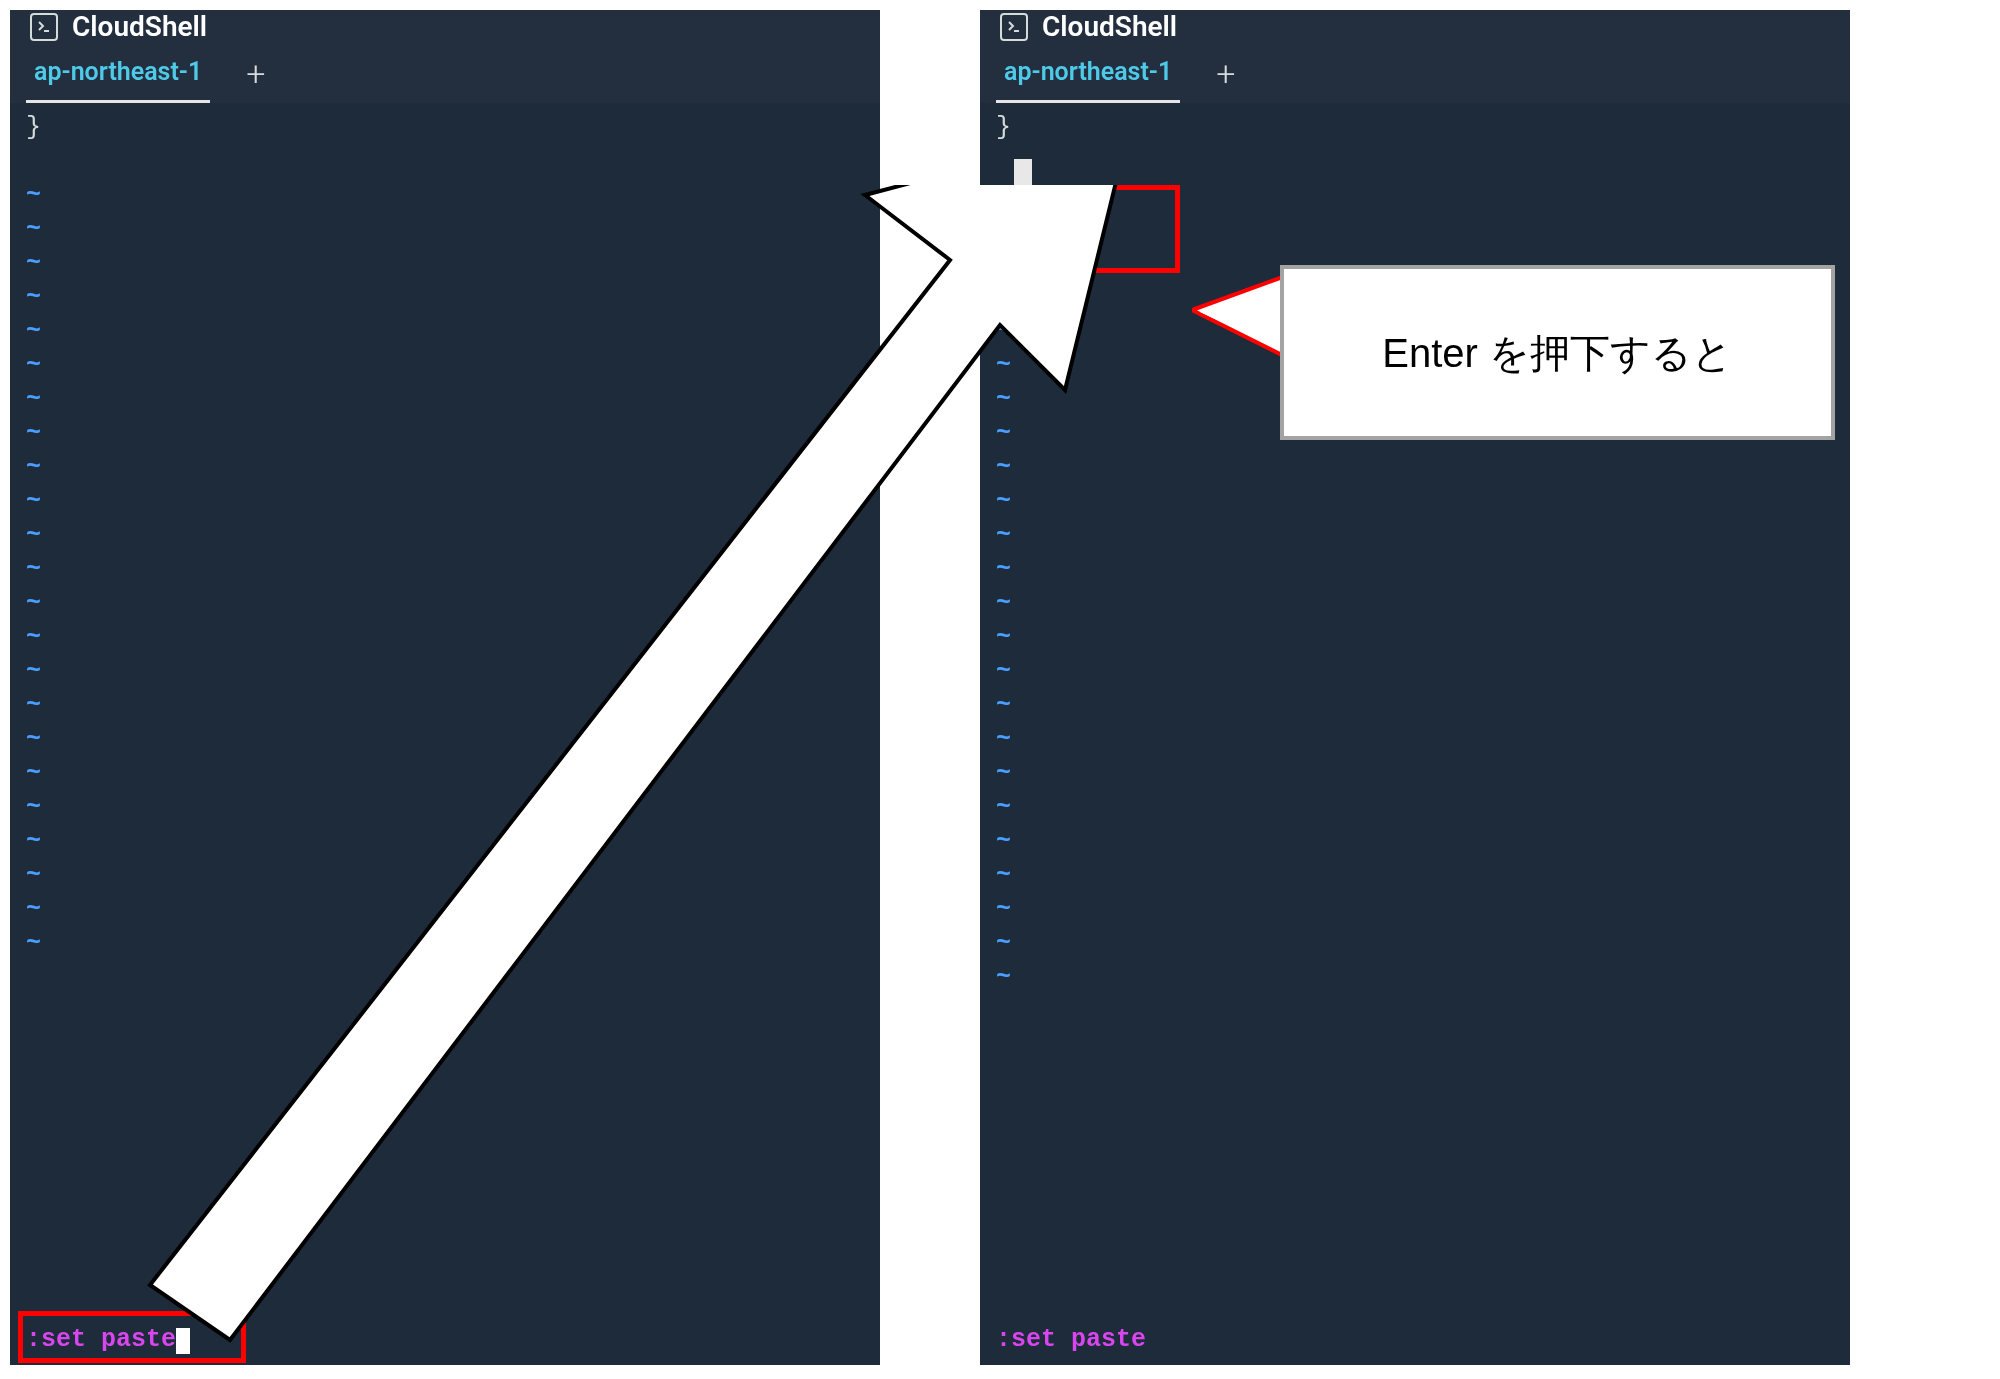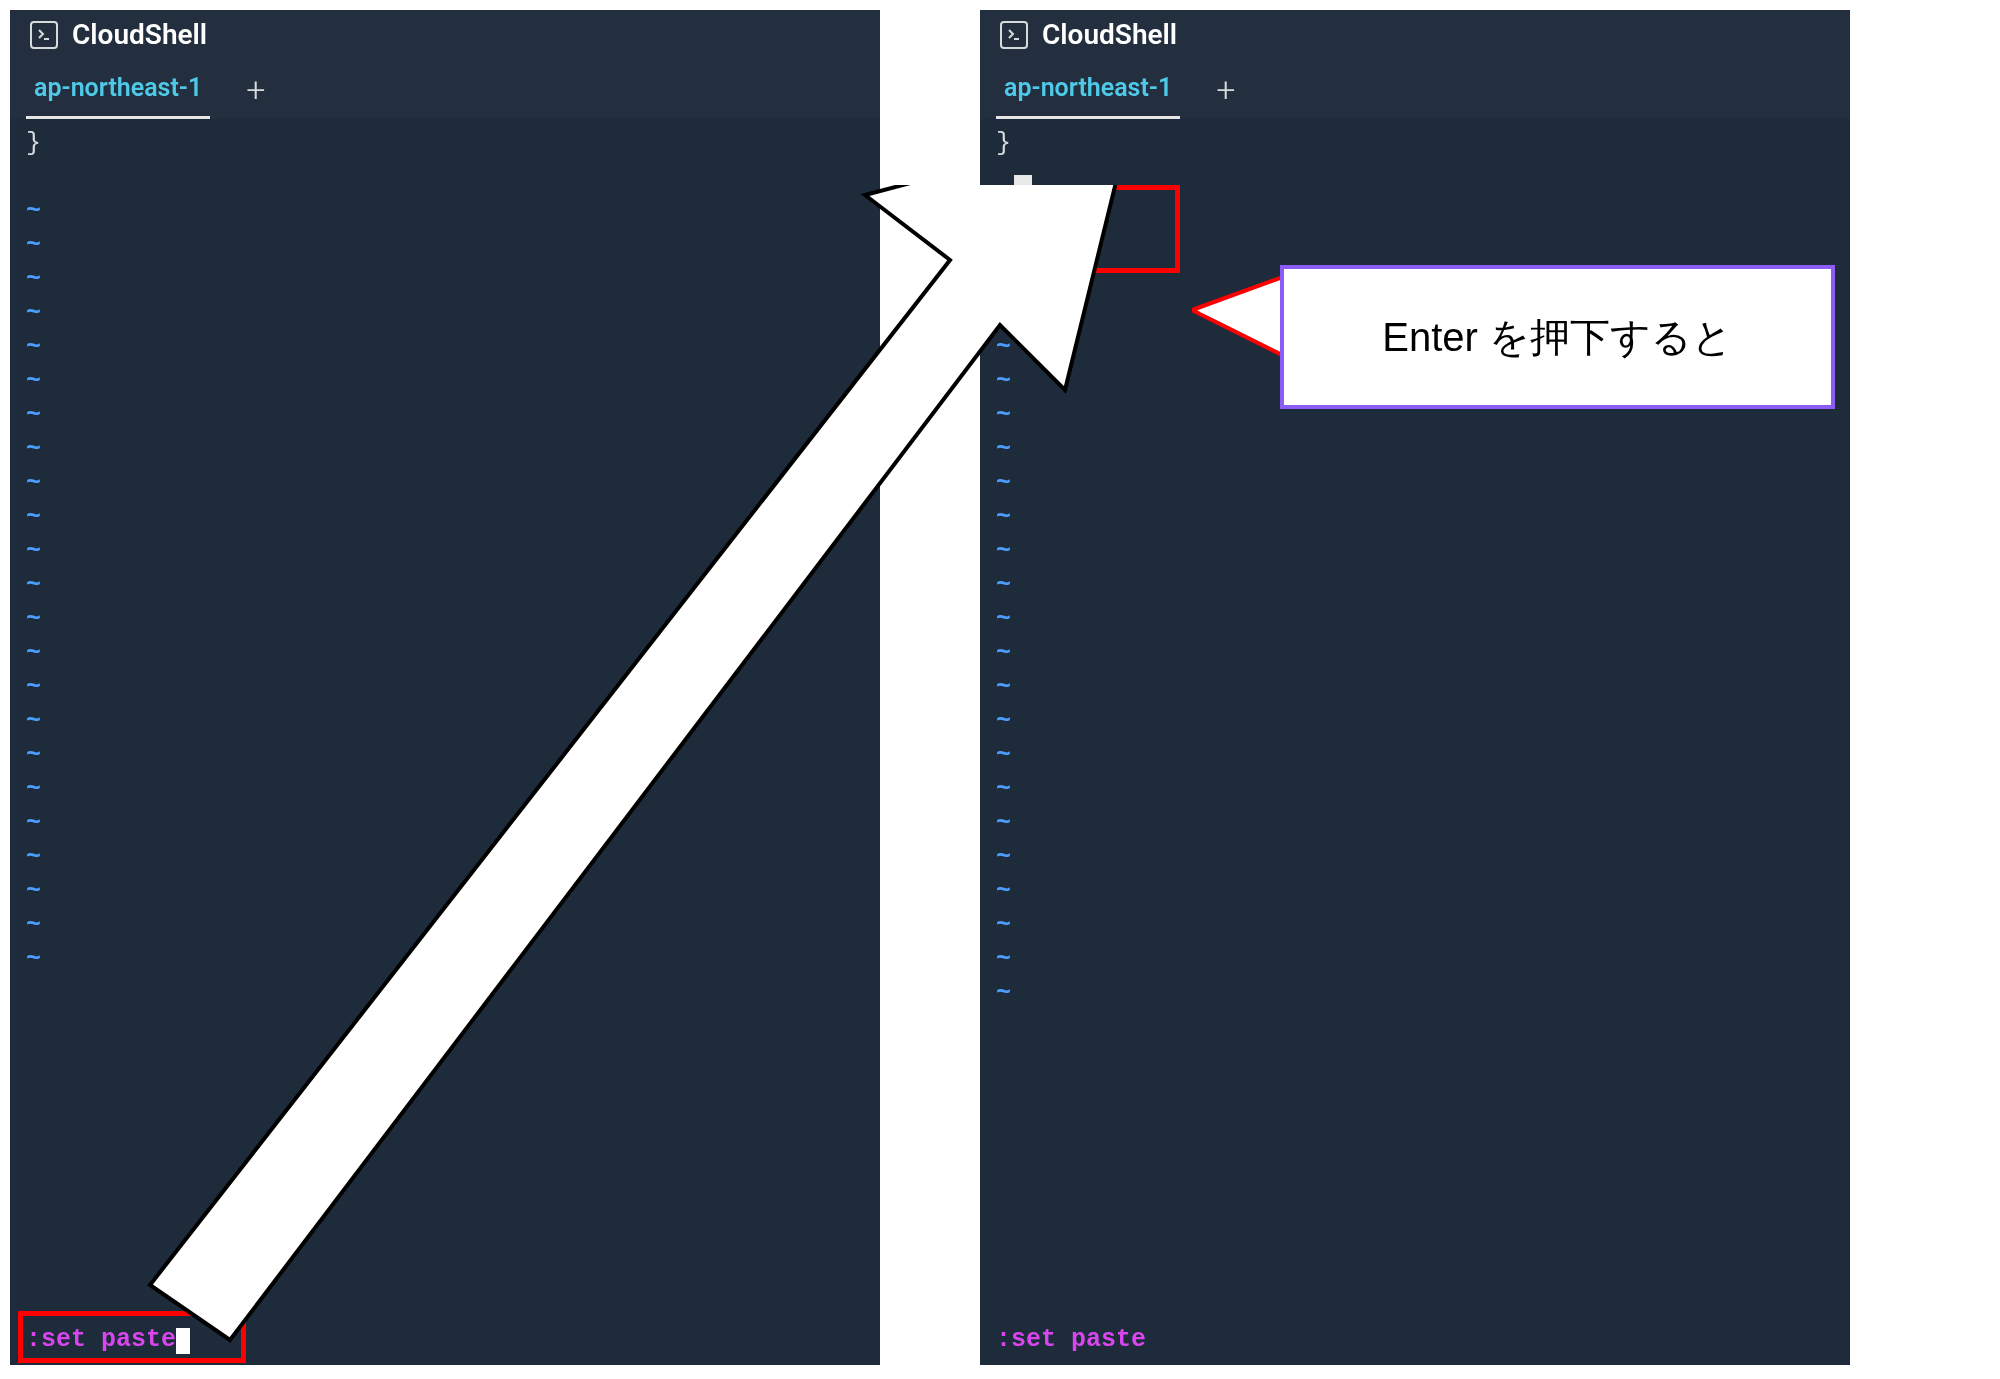--- a/index.html
+++ b/index.html
@@ -21,21 +21,21 @@
       width: 870px;
       height: 1355px;
       position: relative;
       display: flex;
       flex-direction: column;
       overflow: hidden;
     }
     .header {
       display: flex;
       align-items: center;
-      padding: 8px 20px;
+      padding: 0 20px;
       gap: 14px;
     }
     .cloudshell-icon {
       width: 28px;
       height: 28px;
       border: 2px solid #d5dbdb;
       border-radius: 4px;
       display: flex;
       align-items: center;
       justify-content: center;
@@ -119,23 +119,23 @@
       top: 48px;
       width: 18px;
       height: 32px;
       background: #e8e8e8;
     }
     .callout {
       position: absolute;
       left: 1280px;
       top: 265px;
       width: 555px;
-      height: 144px;
+      height: 175px;
       background: #ffffff;
-      border: 4px solid #8b5cf6;
+      border: 4px solid #a3a3a3;
       display: flex;
       flex-direction: column;
       align-items: center;
       justify-content: center;
       z-index: 11;
     }
     .callout-tail {
       position: absolute;
       left: 1192px;
       top: 270px;

